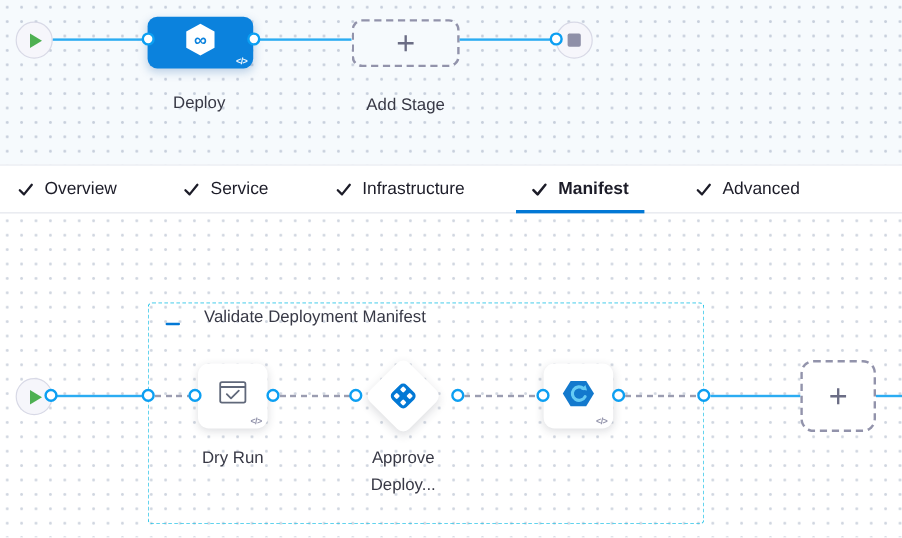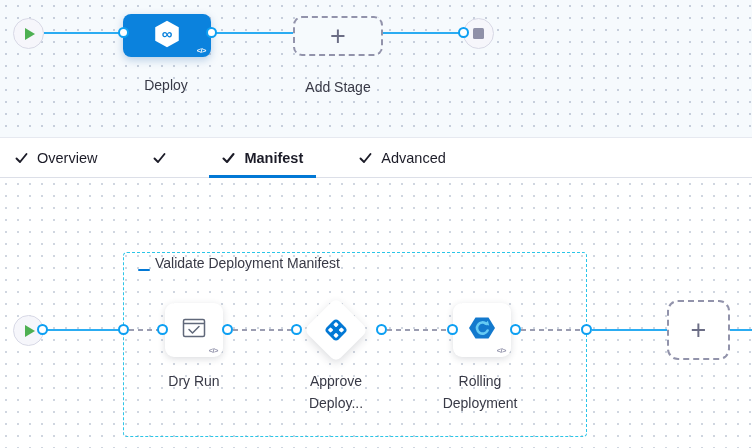--- a/index.html
+++ b/index.html
@@ -60,21 +60,21 @@
 
   .step-box { position:absolute; width:58px; height:54px; background:#fff; border-radius:9px;
               box-shadow:0 2px 7px rgba(40,41,61,.16); display:flex; align-items:center;
               justify-content:center; cursor:pointer; }
   .diamond { position:absolute; width:46px; height:46px; background:#fff; border-radius:7px;
              transform:rotate(45deg); box-shadow:2px 2px 8px rgba(40,41,61,.16); cursor:pointer; }
   .diamond-icon { position:absolute; display:flex; align-items:center; justify-content:center; z-index:2; }
 
   .group-box { position:absolute; left:123px; top:74px; width:464px; height:185px;
                border:1.5px dashed #2cc5e8; border-radius:4px; }
-  .group-label { position:absolute; left:14px; top:2px; display:flex; align-items:flex-end; gap:5px;
+  .group-label { position:absolute; left:14px; top:2px; display:flex; align-items:flex-end; gap:20px;
                  font-size:14px; color:#383946; cursor:pointer; }
   .collapse-dash { width:12px; height:2.5px; background:#0278d5; border-radius:1px; }
 </style>
 </head>
 <body>
 
 <div class="canvas-top">
 
   <div class="node-circle" style="left:13px; top:18px;">
     <div class="play-tri"></div>
@@ -119,20 +119,29 @@
         </svg>
     </span>
     <span>Overview</span>
   </div>
   <div class="tab">
     <span class="check">
       <svg width="13" height="12" viewBox="0 0 13 12">
           <polyline points="1.5,6.5 5,10 11.5,2" fill="none" stroke="#1c1c28" stroke-width="1.9" stroke-linecap="round" stroke-linejoin="round"></polyline>
         </svg>
     </span>
+    <span>Service</span>
+  </div>
+  <div class="tab">
+    <span class="check">
+      <svg width="13" height="12" viewBox="0 0 13 12">
+          <polyline points="1.5,6.5 5,10 11.5,2" fill="none" stroke="#1c1c28" stroke-width="1.9" stroke-linecap="round" stroke-linejoin="round"></polyline>
+        </svg>
+    </span>
+    <span>Infrastructure</span>
   </div>
   <div class="tab active">
     <span class="check">
       <svg width="13" height="12" viewBox="0 0 13 12">
           <polyline points="1.5,6.5 5,10 11.5,2" fill="none" stroke="#1c1c28" stroke-width="2.1" stroke-linecap="round" stroke-linejoin="round"></polyline>
         </svg>
     </span>
     <span>Manifest</span>
   </div>
   <div class="tab">
@@ -208,14 +217,13 @@
 
   <div class="hline" style="left:592px; top:151px; width:75px;"></div>
 
   <div class="dashed-box" style="left:667px; top:122px; width:63px; height:60px; border-radius:11px; background:#ffffff;">
     <span class="plus">+</span>
   </div>
   <div class="hline" style="left:730px; top:151px; width:22px;"></div>
 
   <div class="pipe-label" style="left:144px; top:192px; width:100px;">Dry Run</div>
   <div class="pipe-label" style="left:294px; top:192px; width:84px;">Approve Deploy...</div>
-  <div class="pipe-label" style="left:430px; top:192px; width:100px;">Rolling Deployment</div>
 </div>
 
 </body></html>

